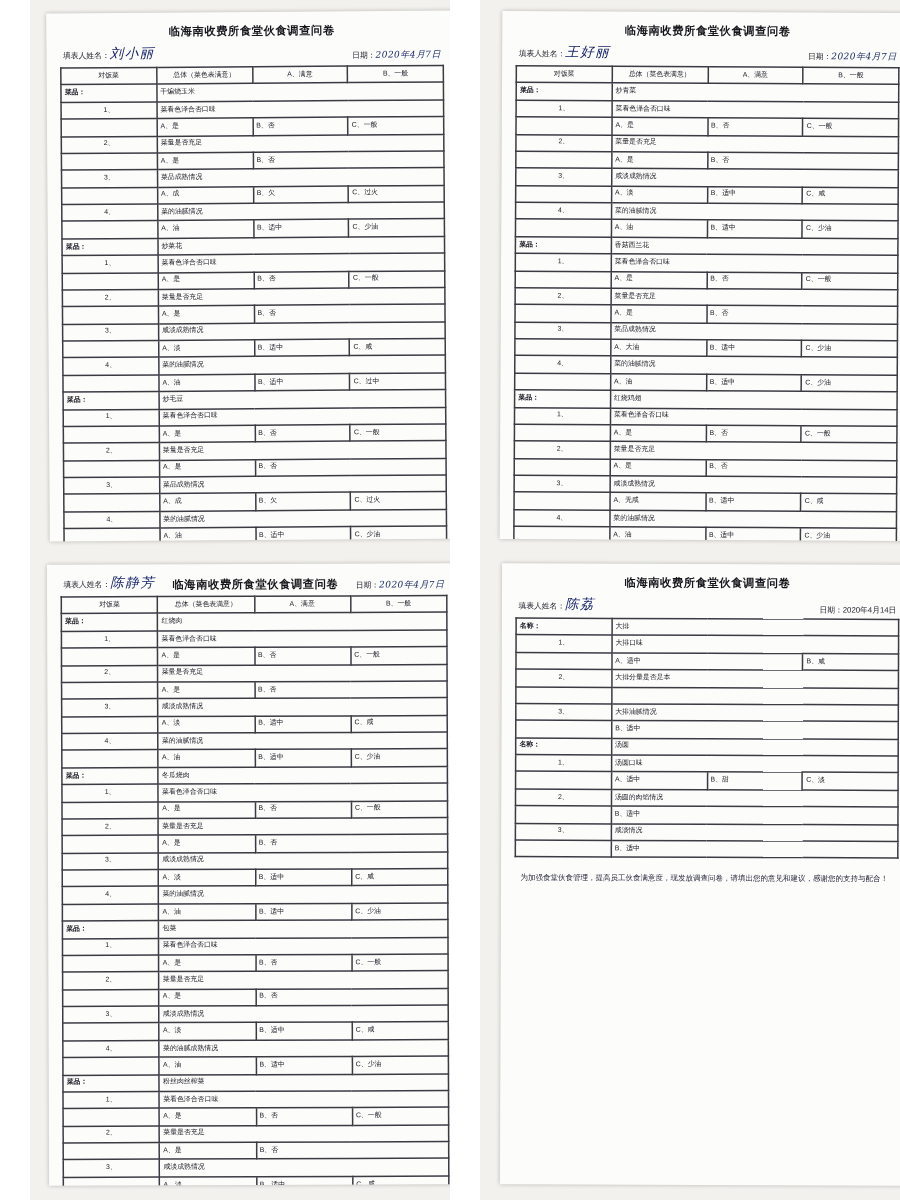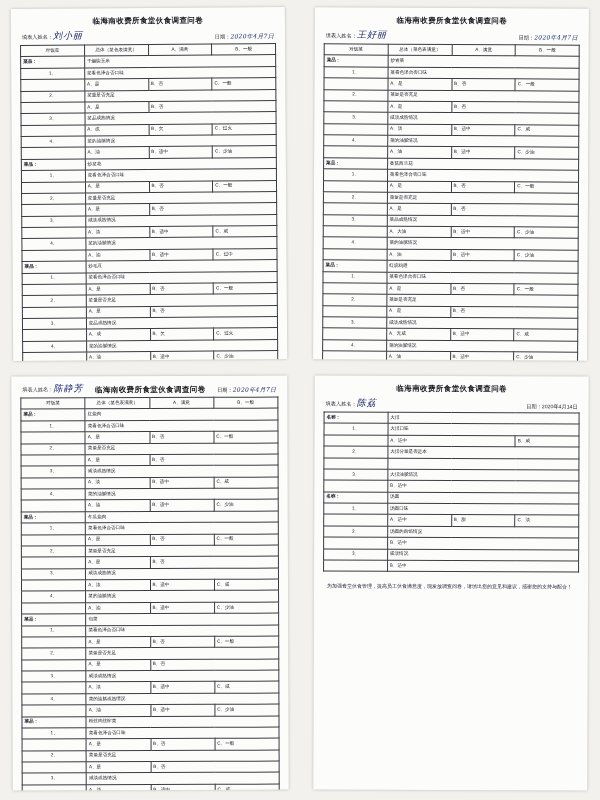--- a/index.html
+++ b/index.html
@@ -17,20 +17,21 @@
     display: grid;
     grid-template-columns: 300px 300px;
     grid-template-rows: 370px 430px;
     width: 600px;
     height: 800px;
   }
   .photo {
     position: relative;
     background: #f2f1ed;
     overflow: hidden;
+    margin-left: 20px;
   }
   
   .paper {
     position: absolute;
     background: #fcfcfa;
     box-shadow: 0 0 3px rgba(0,0,0,0.25);
     overflow: hidden;
   }
   .p1 { left: 12px;  top: 8px;   width: 274px; height: 352px; transform: rotate(-0.4deg); }
   .p2 { left: 14px;  top: 8px;   width: 274px; height: 352px; transform: rotate(0.3deg); }

